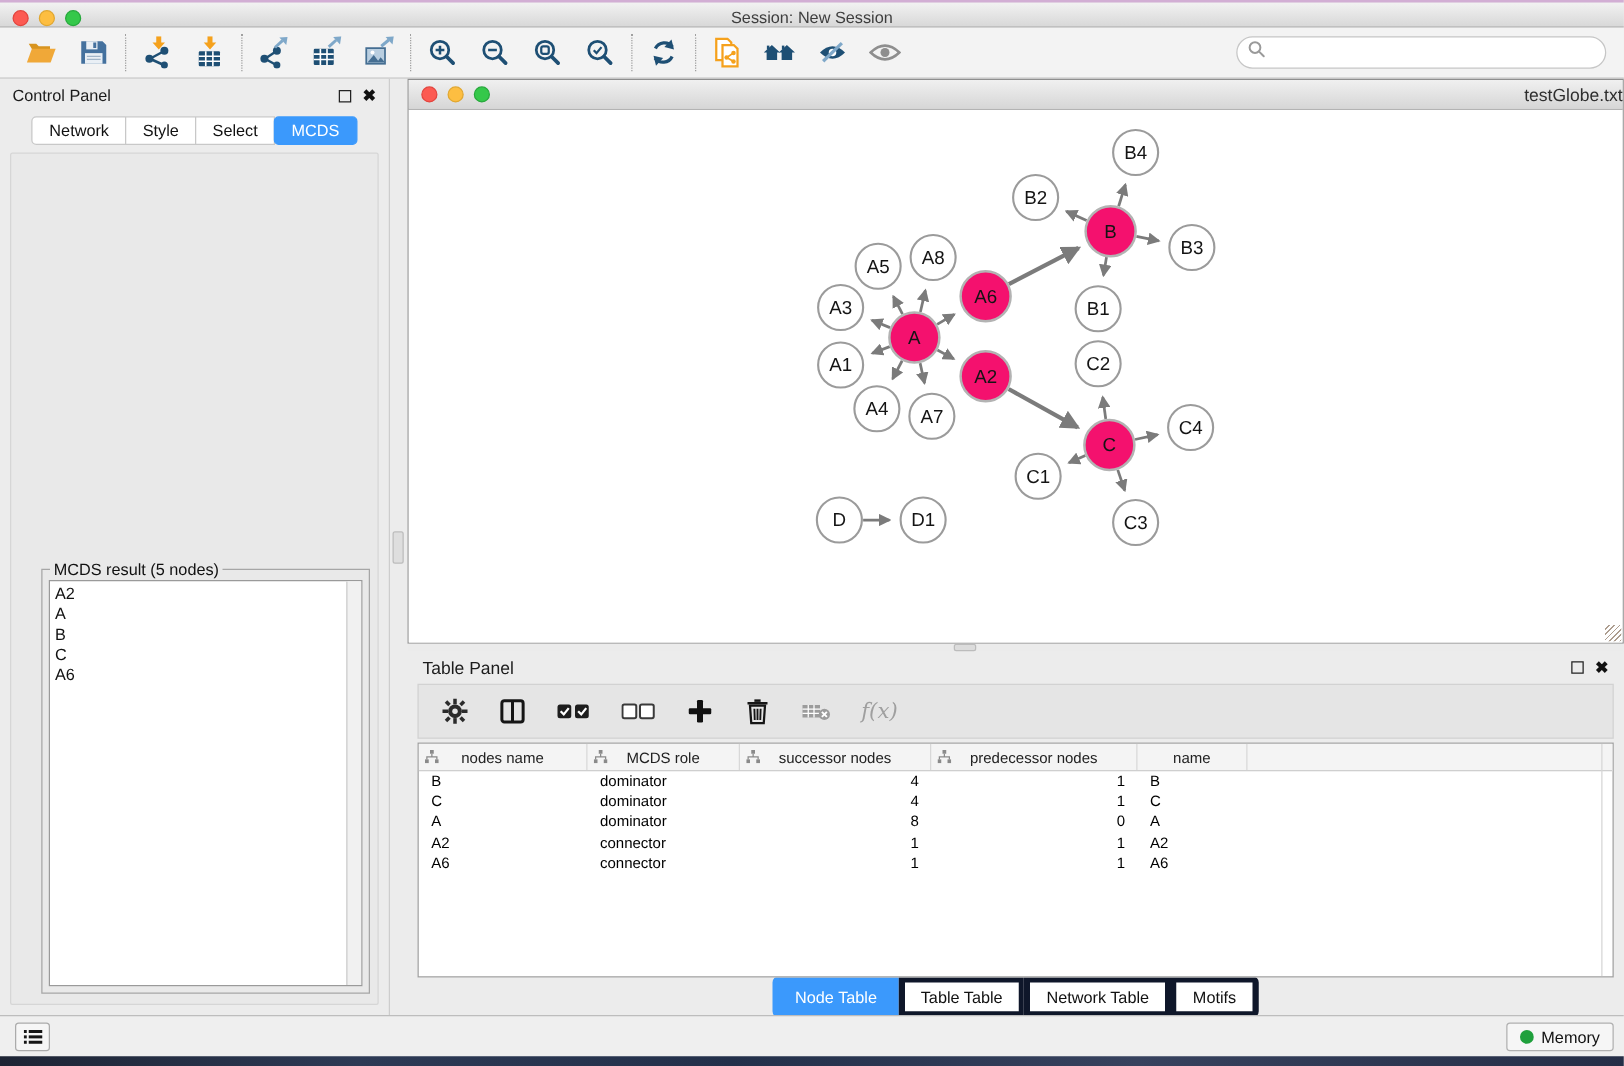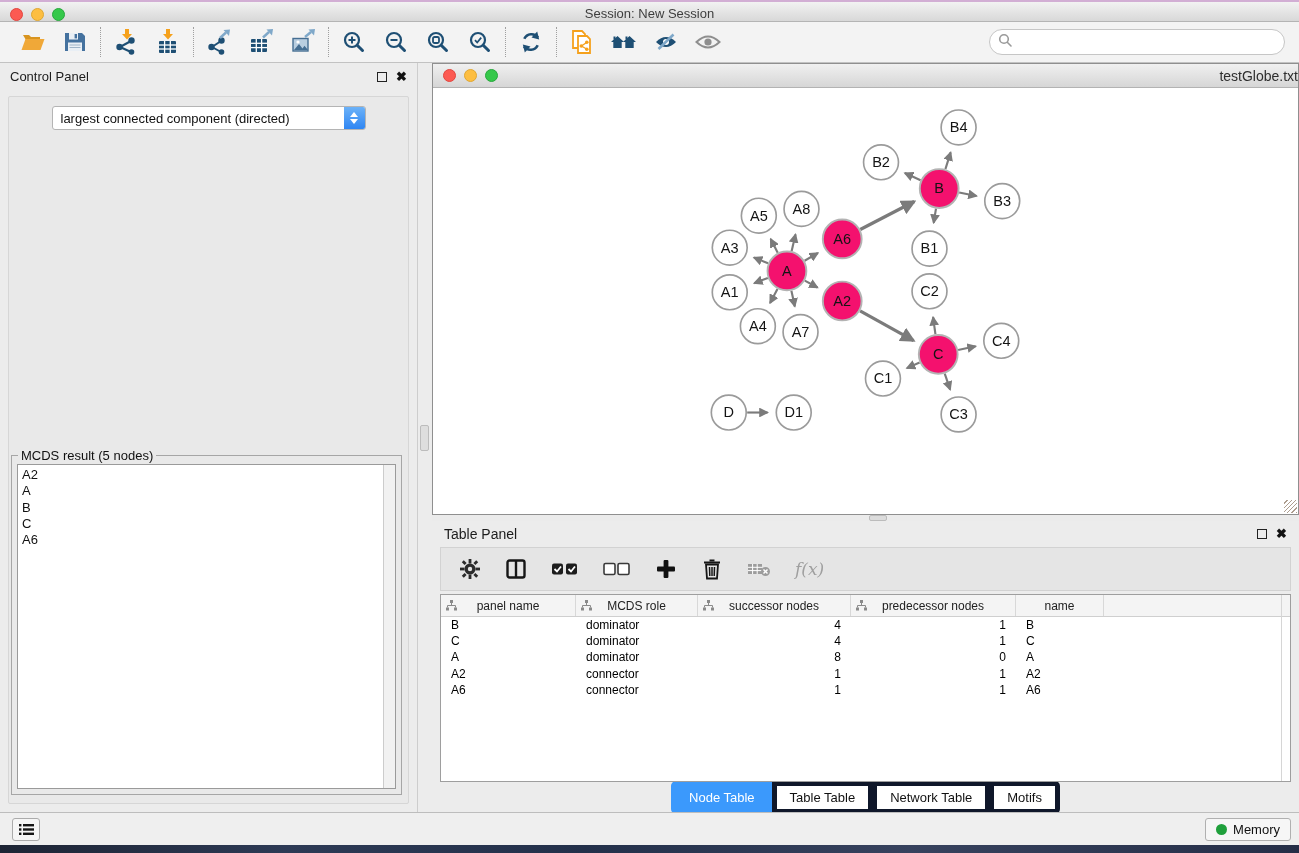--- a/index.html
+++ b/index.html
@@ -23,41 +23,41 @@
   .tb-btn { width:32px; height:32px; display:flex; align-items:center; justify-content:center; cursor:default; }
   .tb-btn svg { display:block; }
   .search-wrap { margin-left:auto; margin-right:6px; }
   .search-box { width:296px; height:26px; background:#fff; border:1px solid #c6c6c6; border-radius:14px; display:flex; align-items:center; padding-left:8px; }
   .search-box input { border:none; outline:none; flex:1; font-size:13px; background:transparent; padding-left:5px; font-family:"Liberation Sans",sans-serif; }
 
   
   .main { flex:1; display:flex; min-height:0; }
 
   
-  .control-panel { width:418px; background:#ececec; border-right:1px solid #cdcdcd; display:flex; flex-direction:column; }
+  .control-panel { width:312px; background:#ececec; border-right:1px solid #cdcdcd; display:flex; flex-direction:column; }
   .cp-header { height:27px; display:flex; align-items:center; padding:0 10px; }
   .cp-header .cp-title { font-size:13px; color:#1c1c1c; }
   .panel-controls { margin-left:auto; display:flex; align-items:center; gap:9px; }
   .float-box { width:10px; height:10px; border:1.5px solid #222; display:inline-block; }
   .close-x { font-size:13px; font-weight:bold; color:#111; line-height:10px; }
   .cp-tabs { display:flex; justify-content:center; margin-top:3px; }
   .cp-tab { font-size:13px; color:#111; background:#fff; border:1px solid #c8c8c8; padding:3px 13px; margin-left:-1px; cursor:default; }
   .cp-tab:first-child { border-radius:4px 0 0 4px; margin-left:0; }
   .cp-tab:last-child { border-radius:0 4px 4px 0; }
   .cp-tab.active { background:#3b99fc; border-color:#3b99fc; color:#fff; border-radius:4px; }
   .cp-inner { flex:1; margin:6px 8px 8px 8px; background:#e9e9e9; border:1px solid #d6d6d6; border-radius:2px; display:flex; flex-direction:column; min-height:0; }
   .opt-label { text-align:center; font-size:14px; color:#111; margin-top:18px; }
   .dropdown { width:314px; height:24px; margin:9px auto 0; background:#fff; border:1px solid #b4b4b4; border-radius:3px; display:flex; align-items:center; overflow:hidden; }
   .dropdown .dd-text { flex:1; font-size:13px; color:#111; padding-left:8px; white-space:nowrap; }
   .dd-stepper { width:21px; align-self:stretch; background:linear-gradient(#6cb2f8,#2f86f3); display:flex; flex-direction:column; align-items:center; justify-content:center; gap:2px; }
   .tri-up { width:0; height:0; border-left:4px solid transparent; border-right:4px solid transparent; border-bottom:5px solid #fff; }
   .tri-down { width:0; height:0; border-left:4px solid transparent; border-right:4px solid transparent; border-top:5px solid #fff; }
   .cp-buttons { display:flex; justify-content:center; gap:16px; margin-top:13px; }
   .cp-btn { font-size:13px; color:#111; background:linear-gradient(#ffffff,#f3f3f3); border:1px solid #b9b9b9; border-radius:5px; padding:4px 17px; cursor:default; font-family:"Liberation Sans",sans-serif; }
-  .fieldset { margin:auto 6px 8px 2px; height:340px; border:1px solid #a6a6a6; position:relative; padding:8px 5px 5px 5px; display:flex; }
+  .fieldset { margin:auto 6px 8px 24px; height:340px; border:1px solid #a6a6a6; position:relative; padding:8px 5px 5px 5px; display:flex; }
   .fieldset .legend { position:absolute; top:-8px; left:6px; background:#e9e9e9; padding:0 3px; font-size:13px; color:#111; }
   .result-list { flex:1; background:#fff; border:1px solid #9a9a9a; position:relative; overflow:hidden; padding:2px 0 0 4px; }
   .result-list .scroll-track { position:absolute; top:0; right:0; bottom:0; width:12px; background:#f1f1f1; border-left:1px solid #cccccc; }
   .result-item { font-size:13px; color:#111; line-height:16.3px; }
 
   
   .v-splitter { width:14px; background:#ececec; position:relative; }
   .v-splitter .handle { position:absolute; top:362px; left:2px; width:9px; height:26px; background:#dedede; border:1px solid #bcbcbc; border-radius:2px; }
 
   
@@ -320,28 +320,27 @@
   <div class="main">
 
     <div class="control-panel">
       <div class="cp-header">
         <span class="cp-title">Control Panel</span>
         <span class="panel-controls">
           <span class="float-box"></span>
           <span class="close-x">✖</span>
         </span>
       </div>
+      <div class="cp-tabs">
+          <div class="cp-tab">Network</div>
+          <div class="cp-tab">Style</div>
+          <div class="cp-tab">Select</div>
+          <div class="cp-tab active">MCDS</div>
+        </div>
       <div class="cp-inner">
-        <div class="dropdown">
-          <span class="dd-text">largest connected component (directed)</span>
-          <span class="dd-stepper">
-              <span class="tri-up"></span>
-              <span class="tri-down"></span>
-            </span>
-        </div>
         <div class="fieldset">
           <span class="legend">MCDS result (5 nodes)</span>
           <div class="result-list">
             <div id="result-items">
                 <div class="result-item">A2</div>
                 <div class="result-item">A</div>
                 <div class="result-item">B</div>
                 <div class="result-item">C</div>
                 <div class="result-item">A6</div>
               </div>
@@ -574,21 +573,21 @@
                 <svg class="tree-ic" width="11" height="11" viewBox="0 0 11 11">
                   <g fill="#8a8a8a">
                     <rect x="4" y="0" width="3" height="3"></rect>
                     <rect x="0" y="7.5" width="3" height="3"></rect>
                     <rect x="8" y="7.5" width="3" height="3"></rect>
                   </g>
                   <g stroke="#8a8a8a" stroke-width="1" fill="none">
                     <path d="M5.5 3v2.5M1.5 7.5v-2h8v2"></path>
                   </g>
                 </svg>
-                <span>panel name</span>
+                <span>nodes name</span>
               </div>
               <div class="nt-hcell" style="width: 122px;">
                 <svg class="tree-ic" width="11" height="11" viewBox="0 0 11 11">
                   <g fill="#8a8a8a">
                     <rect x="4" y="0" width="3" height="3"></rect>
                     <rect x="0" y="7.5" width="3" height="3"></rect>
                     <rect x="8" y="7.5" width="3" height="3"></rect>
                   </g>
                   <g stroke="#8a8a8a" stroke-width="1" fill="none">
                     <path d="M5.5 3v2.5M1.5 7.5v-2h8v2"></path>

